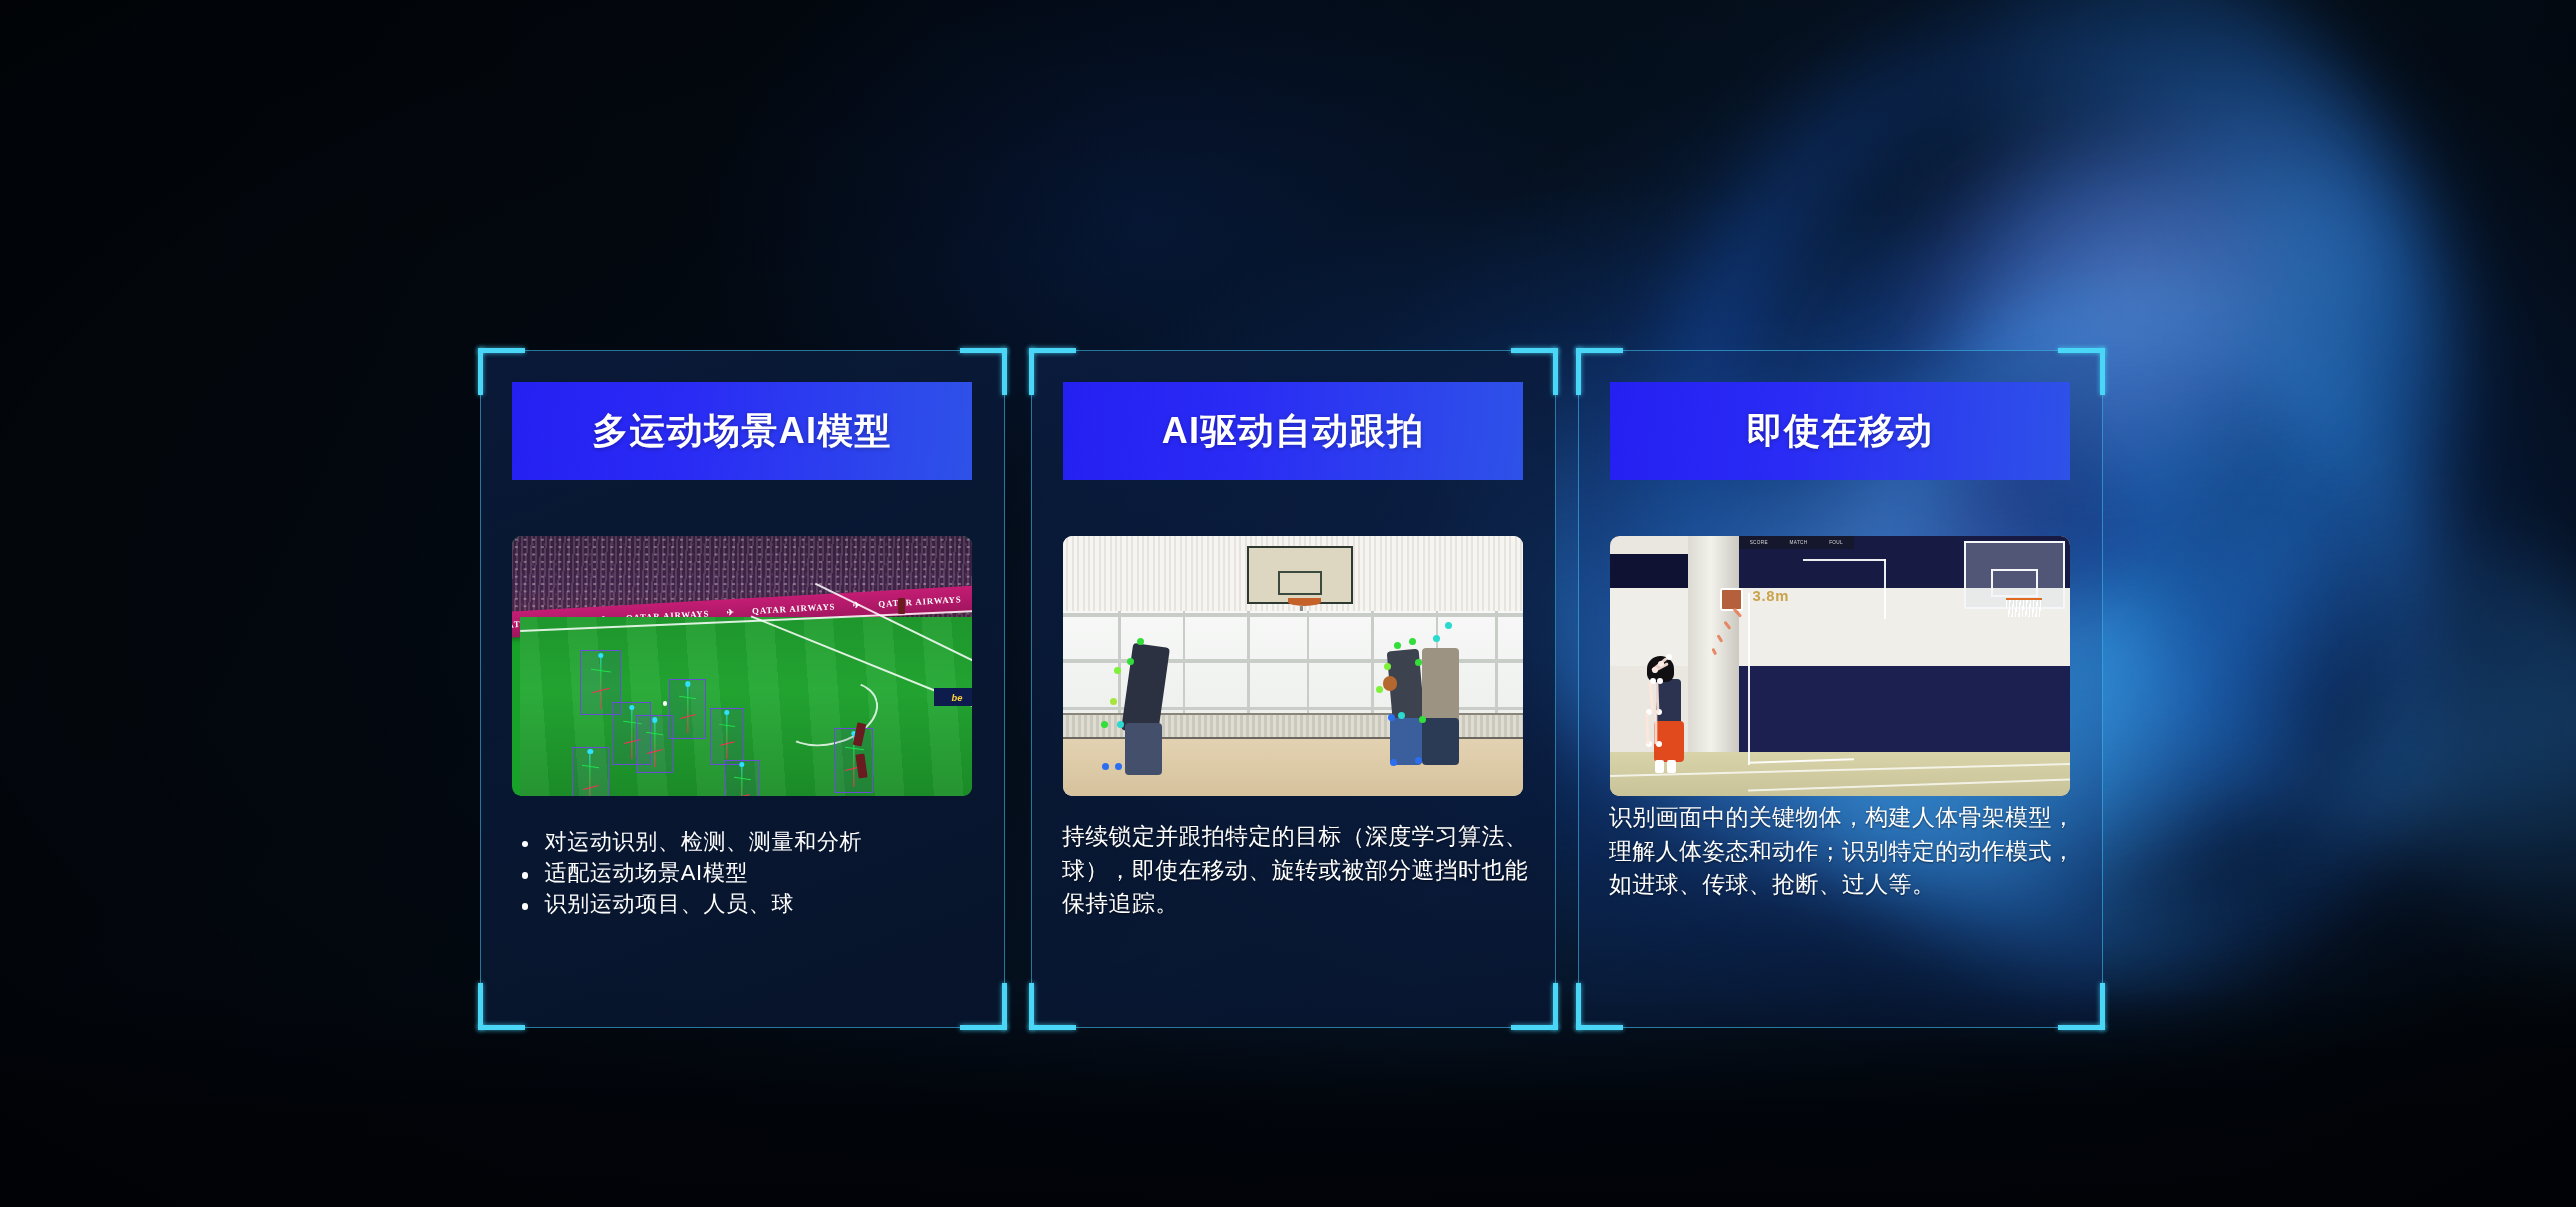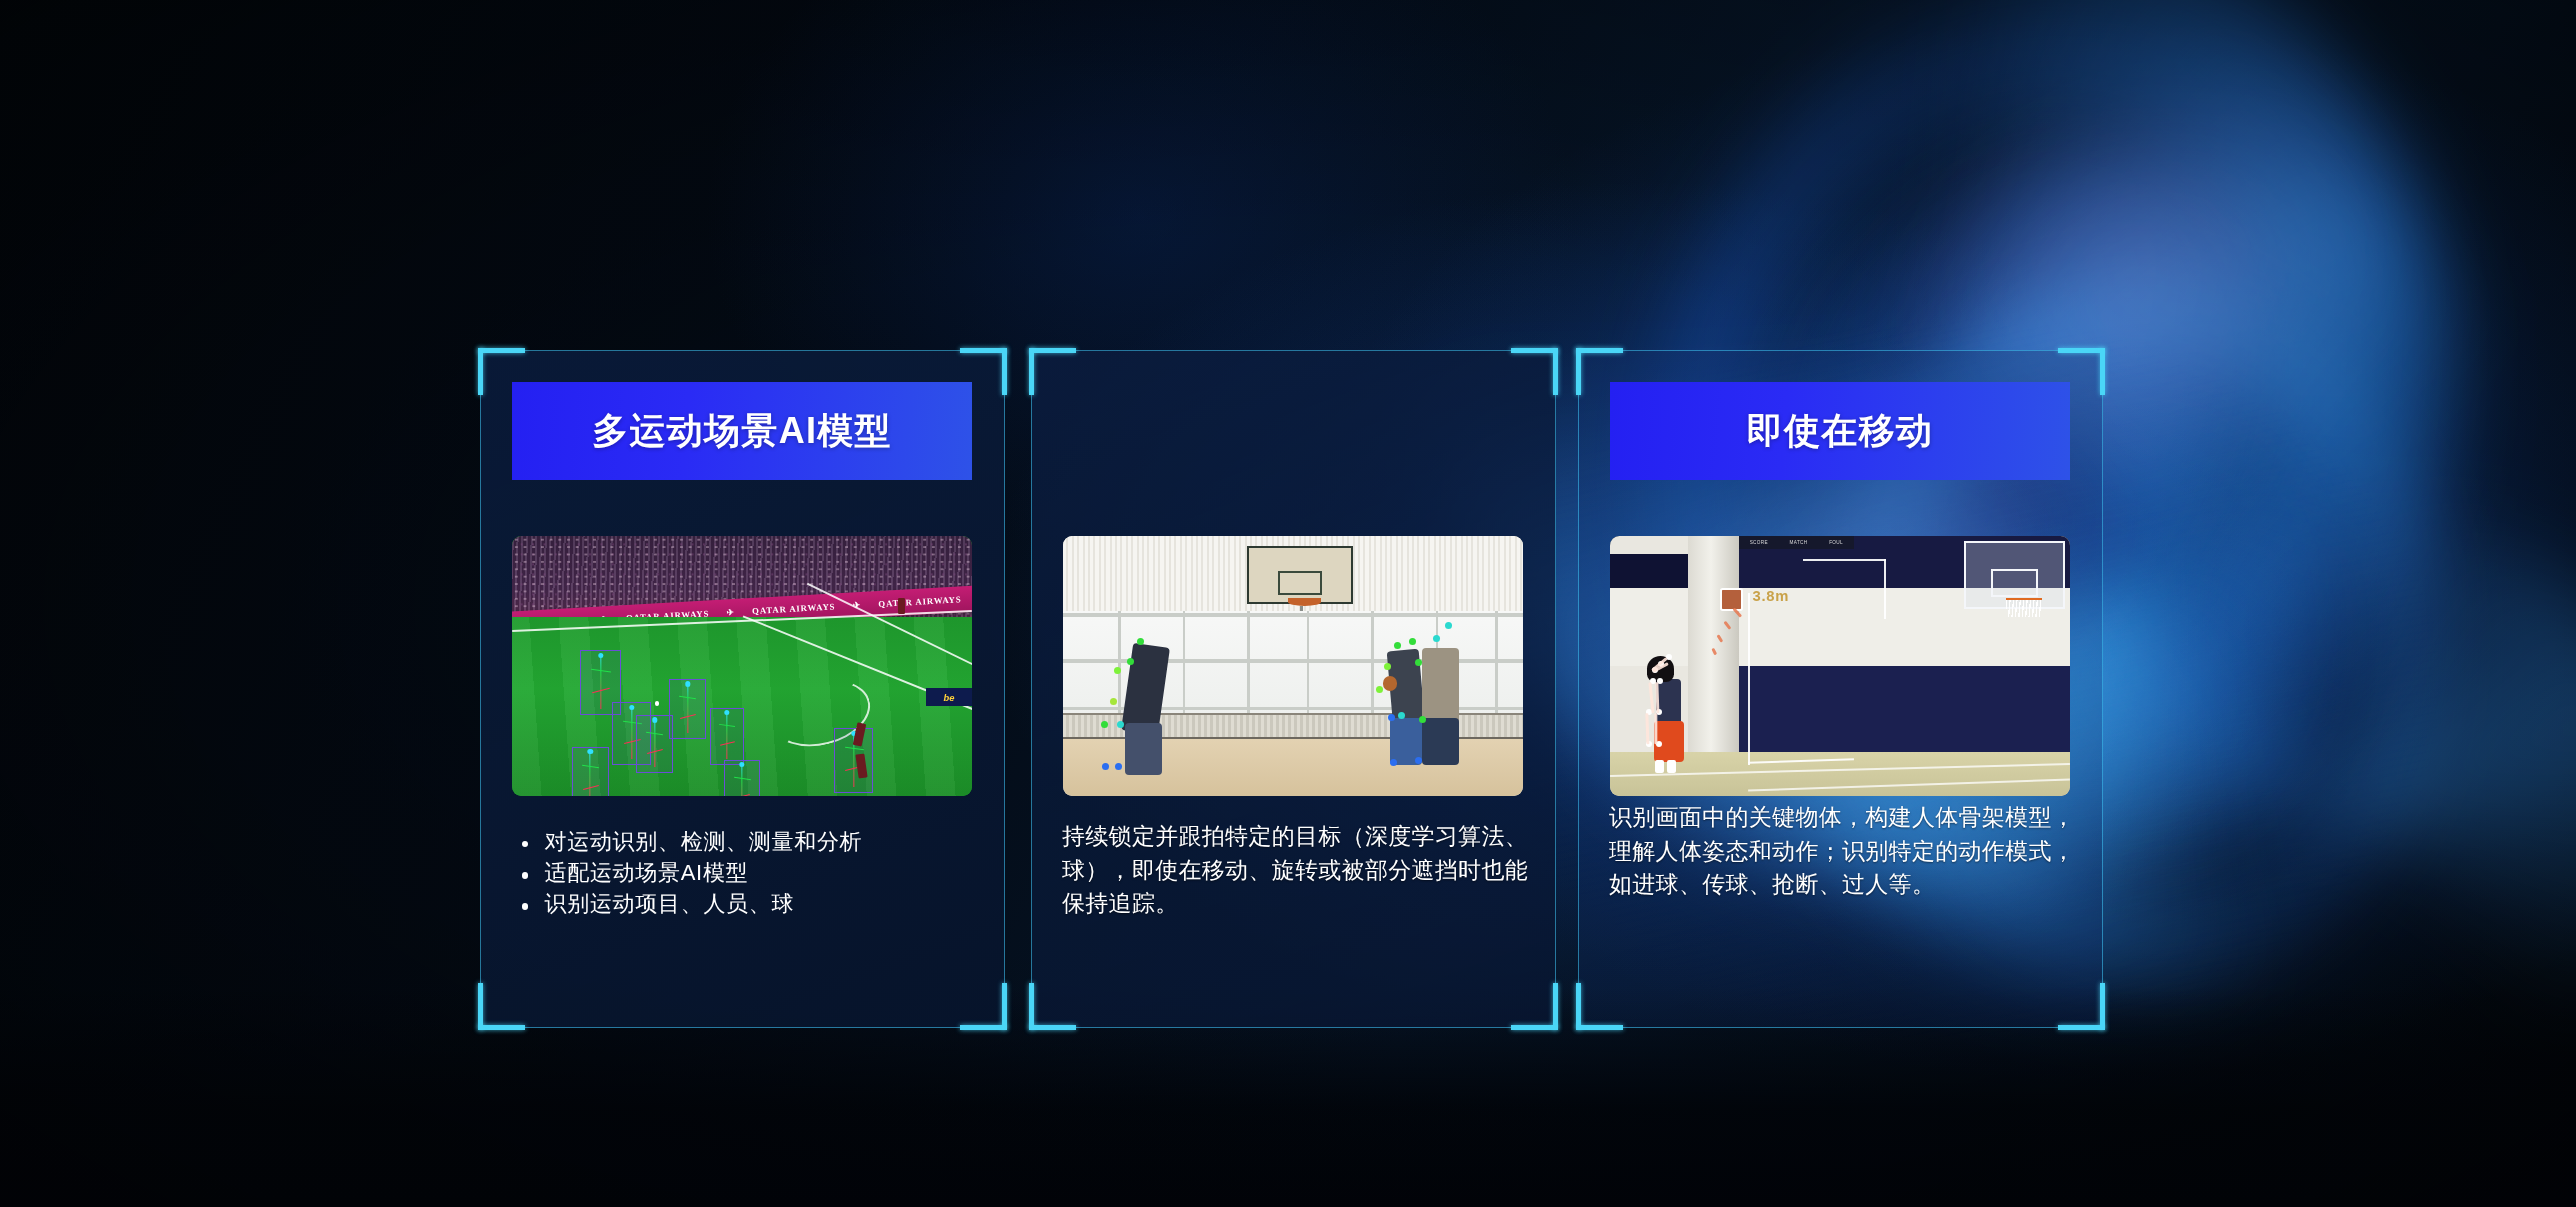--- a/index.html
+++ b/index.html
@@ -158,21 +158,21 @@
     background:linear-gradient(180deg,#c41d74,#a0155e);
     transform:rotate(-3.2deg);
     display:flex; align-items:center; gap:17.4px; padding-left:5.4px;
     overflow:hidden; box-shadow:0 2px 5.4px rgba(0,0,0,.35);
   }
   .ad-board b{
     color:#fff; font-size:8.7px; letter-spacing:0.9px; font-weight:bold;
     white-space:nowrap; font-family:"Liberation Serif",serif;
   }
   .pitch{
-    position:absolute; left:0; top:31%; width:100%; height:69%;
+    position:absolute; left:8px; top:31%; width:100%; height:69%;
     background:linear-gradient(180deg,#1f9b2d 0%,#23a832 40%,#1c8f28 100%);
   }
   .pitch-stripes{
     position:absolute; inset:0;
     background:repeating-linear-gradient(86deg,rgba(255,255,255,.045) 0 29.5px,rgba(0,0,0,.03) 29.5px 59px);
   }
   .line{ position:absolute; background:rgba(255,255,255,.85); }
   .arc{
     position:absolute; border:2px solid rgba(255,255,255,.8);
     border-radius:50%; border-left-color:transparent; border-top-color:transparent;
@@ -407,20 +407,23 @@
       </div>
     <div class="br bl">
         <i class="h"></i>
         <i class="v"></i>
       </div>
     <div class="br br2">
         <i class="h"></i>
         <i class="v"></i>
       </div>
 
+    <div class="card-title">
+      <span>AI驱动自动跟拍</span>
+    </div>
 
     <div class="thumb">
       <div class="gym">
         <div class="gym-wall"></div>
         <div class="hoop-board">
             <div class="sq"></div>
           </div>
         <div class="hoop-ring"></div>
         <div class="hoop-pole"></div>
         <div class="gym-win">

